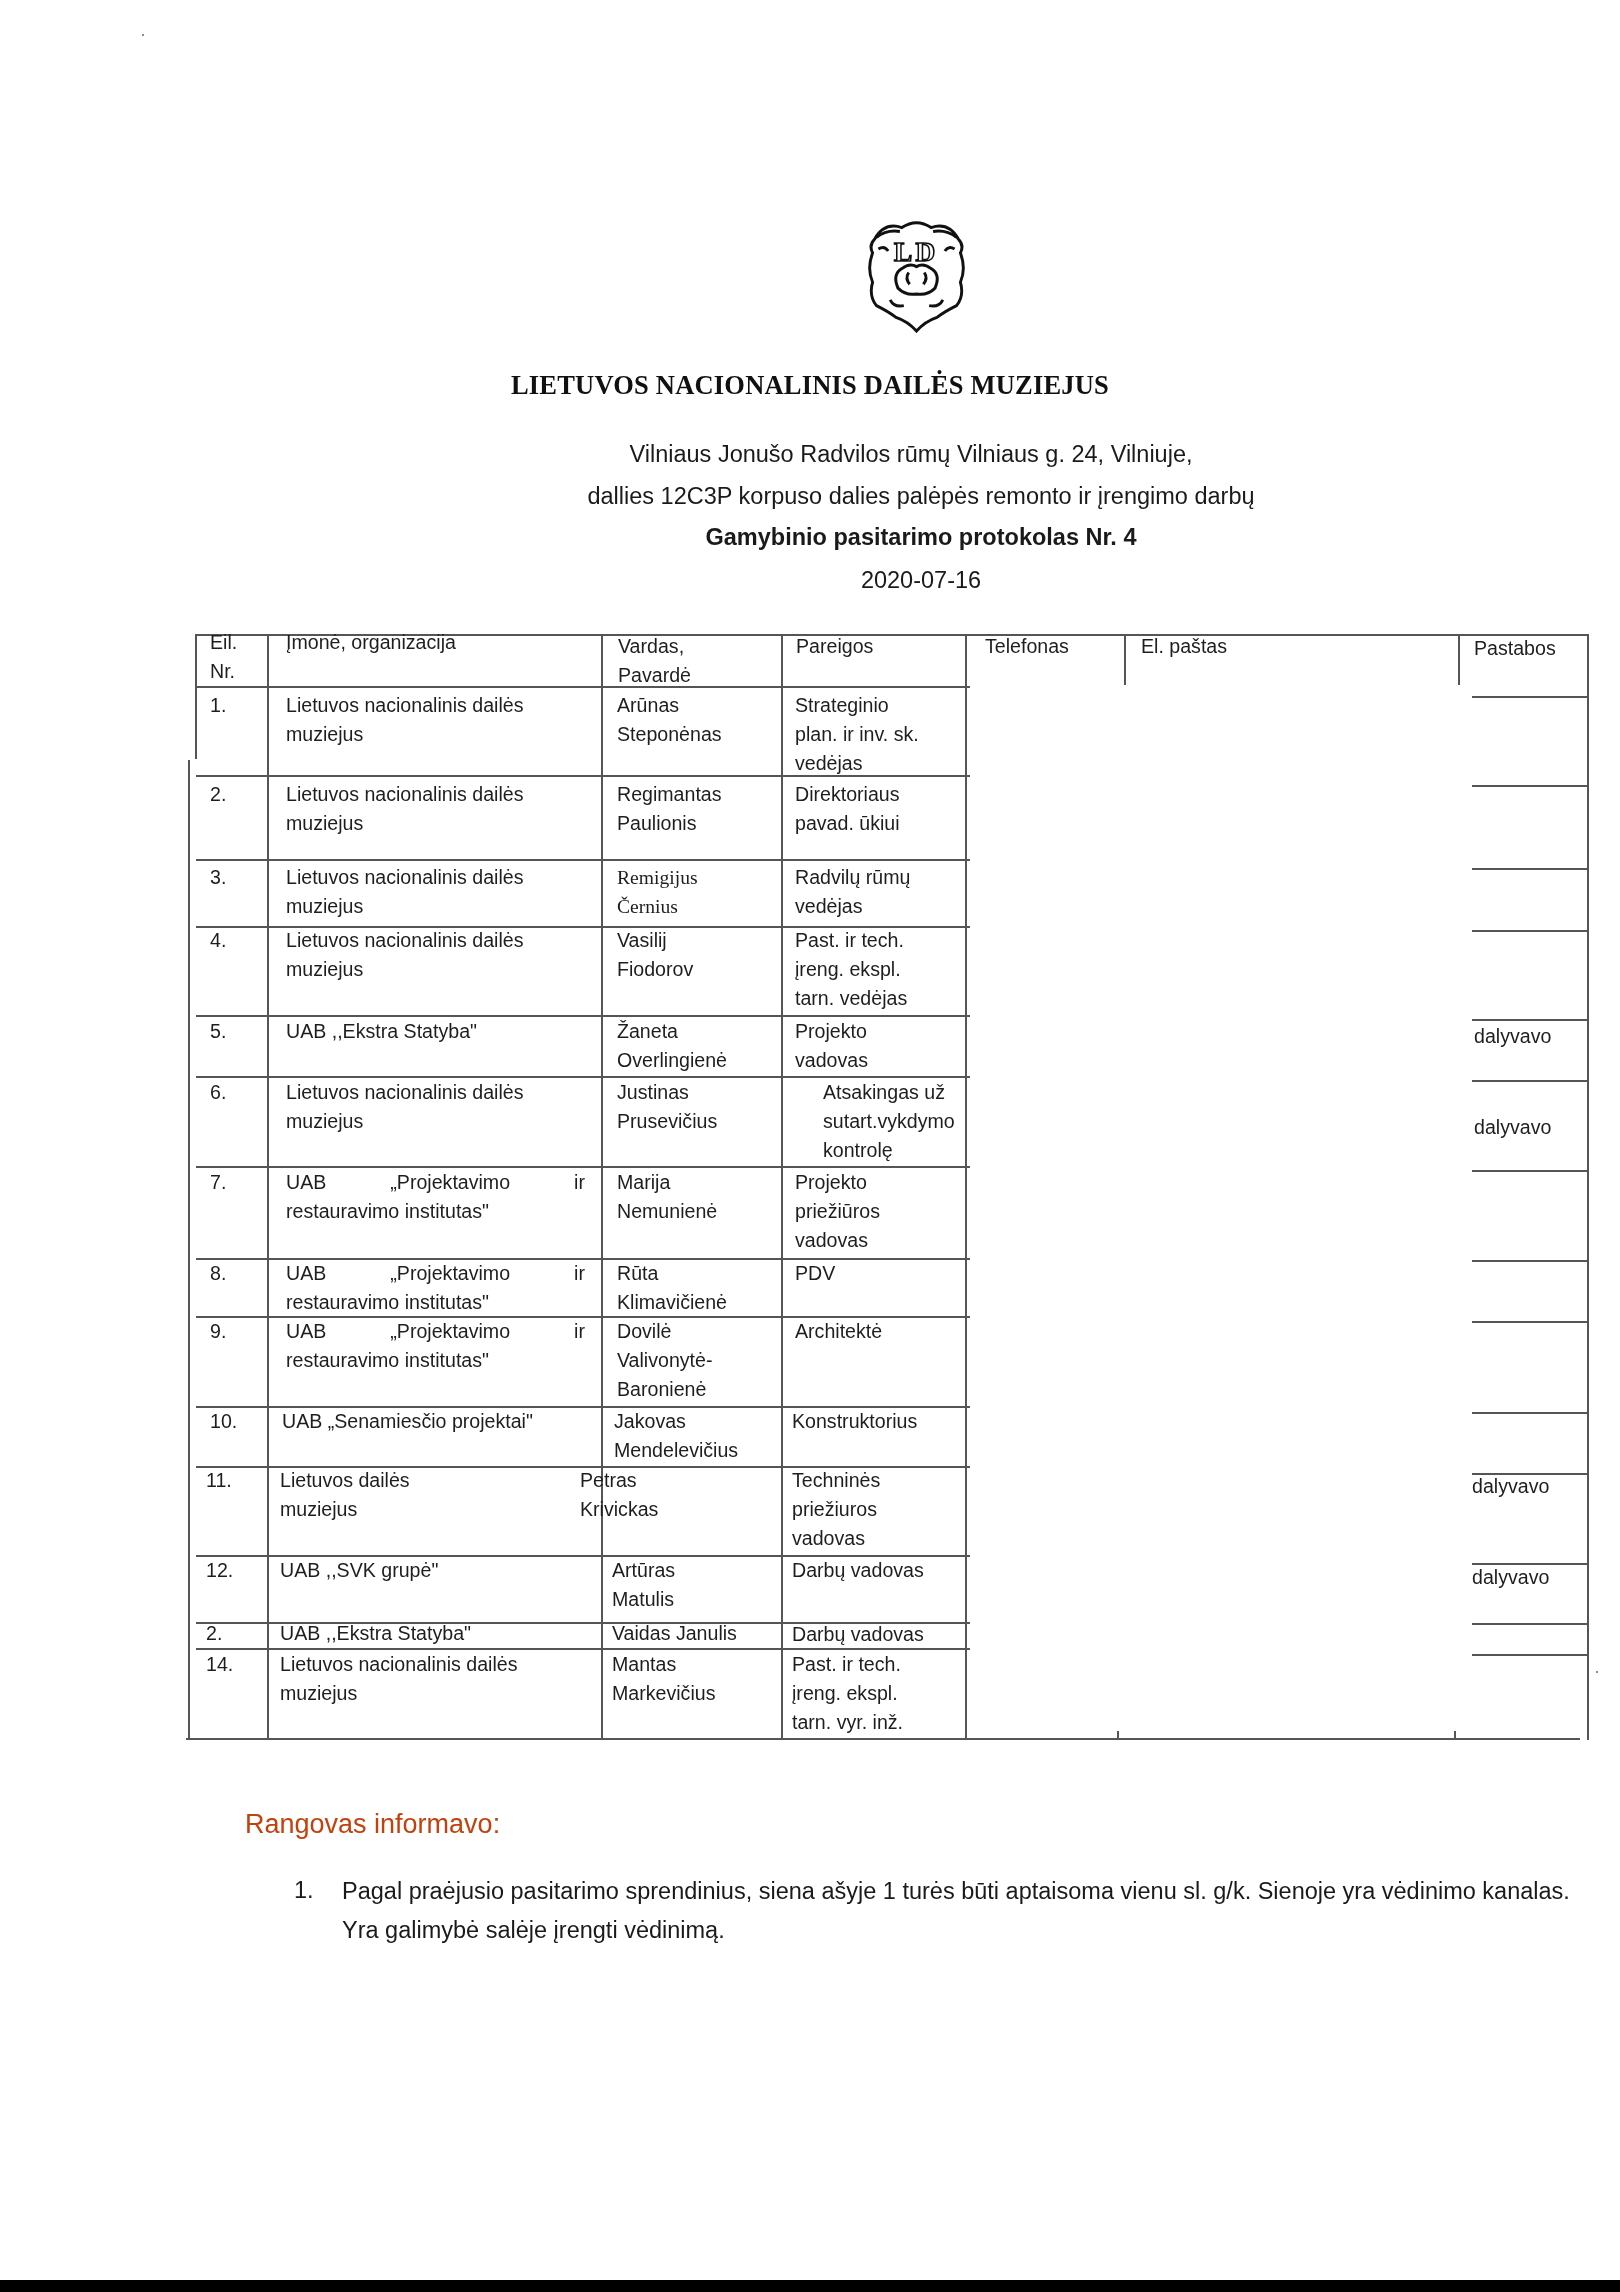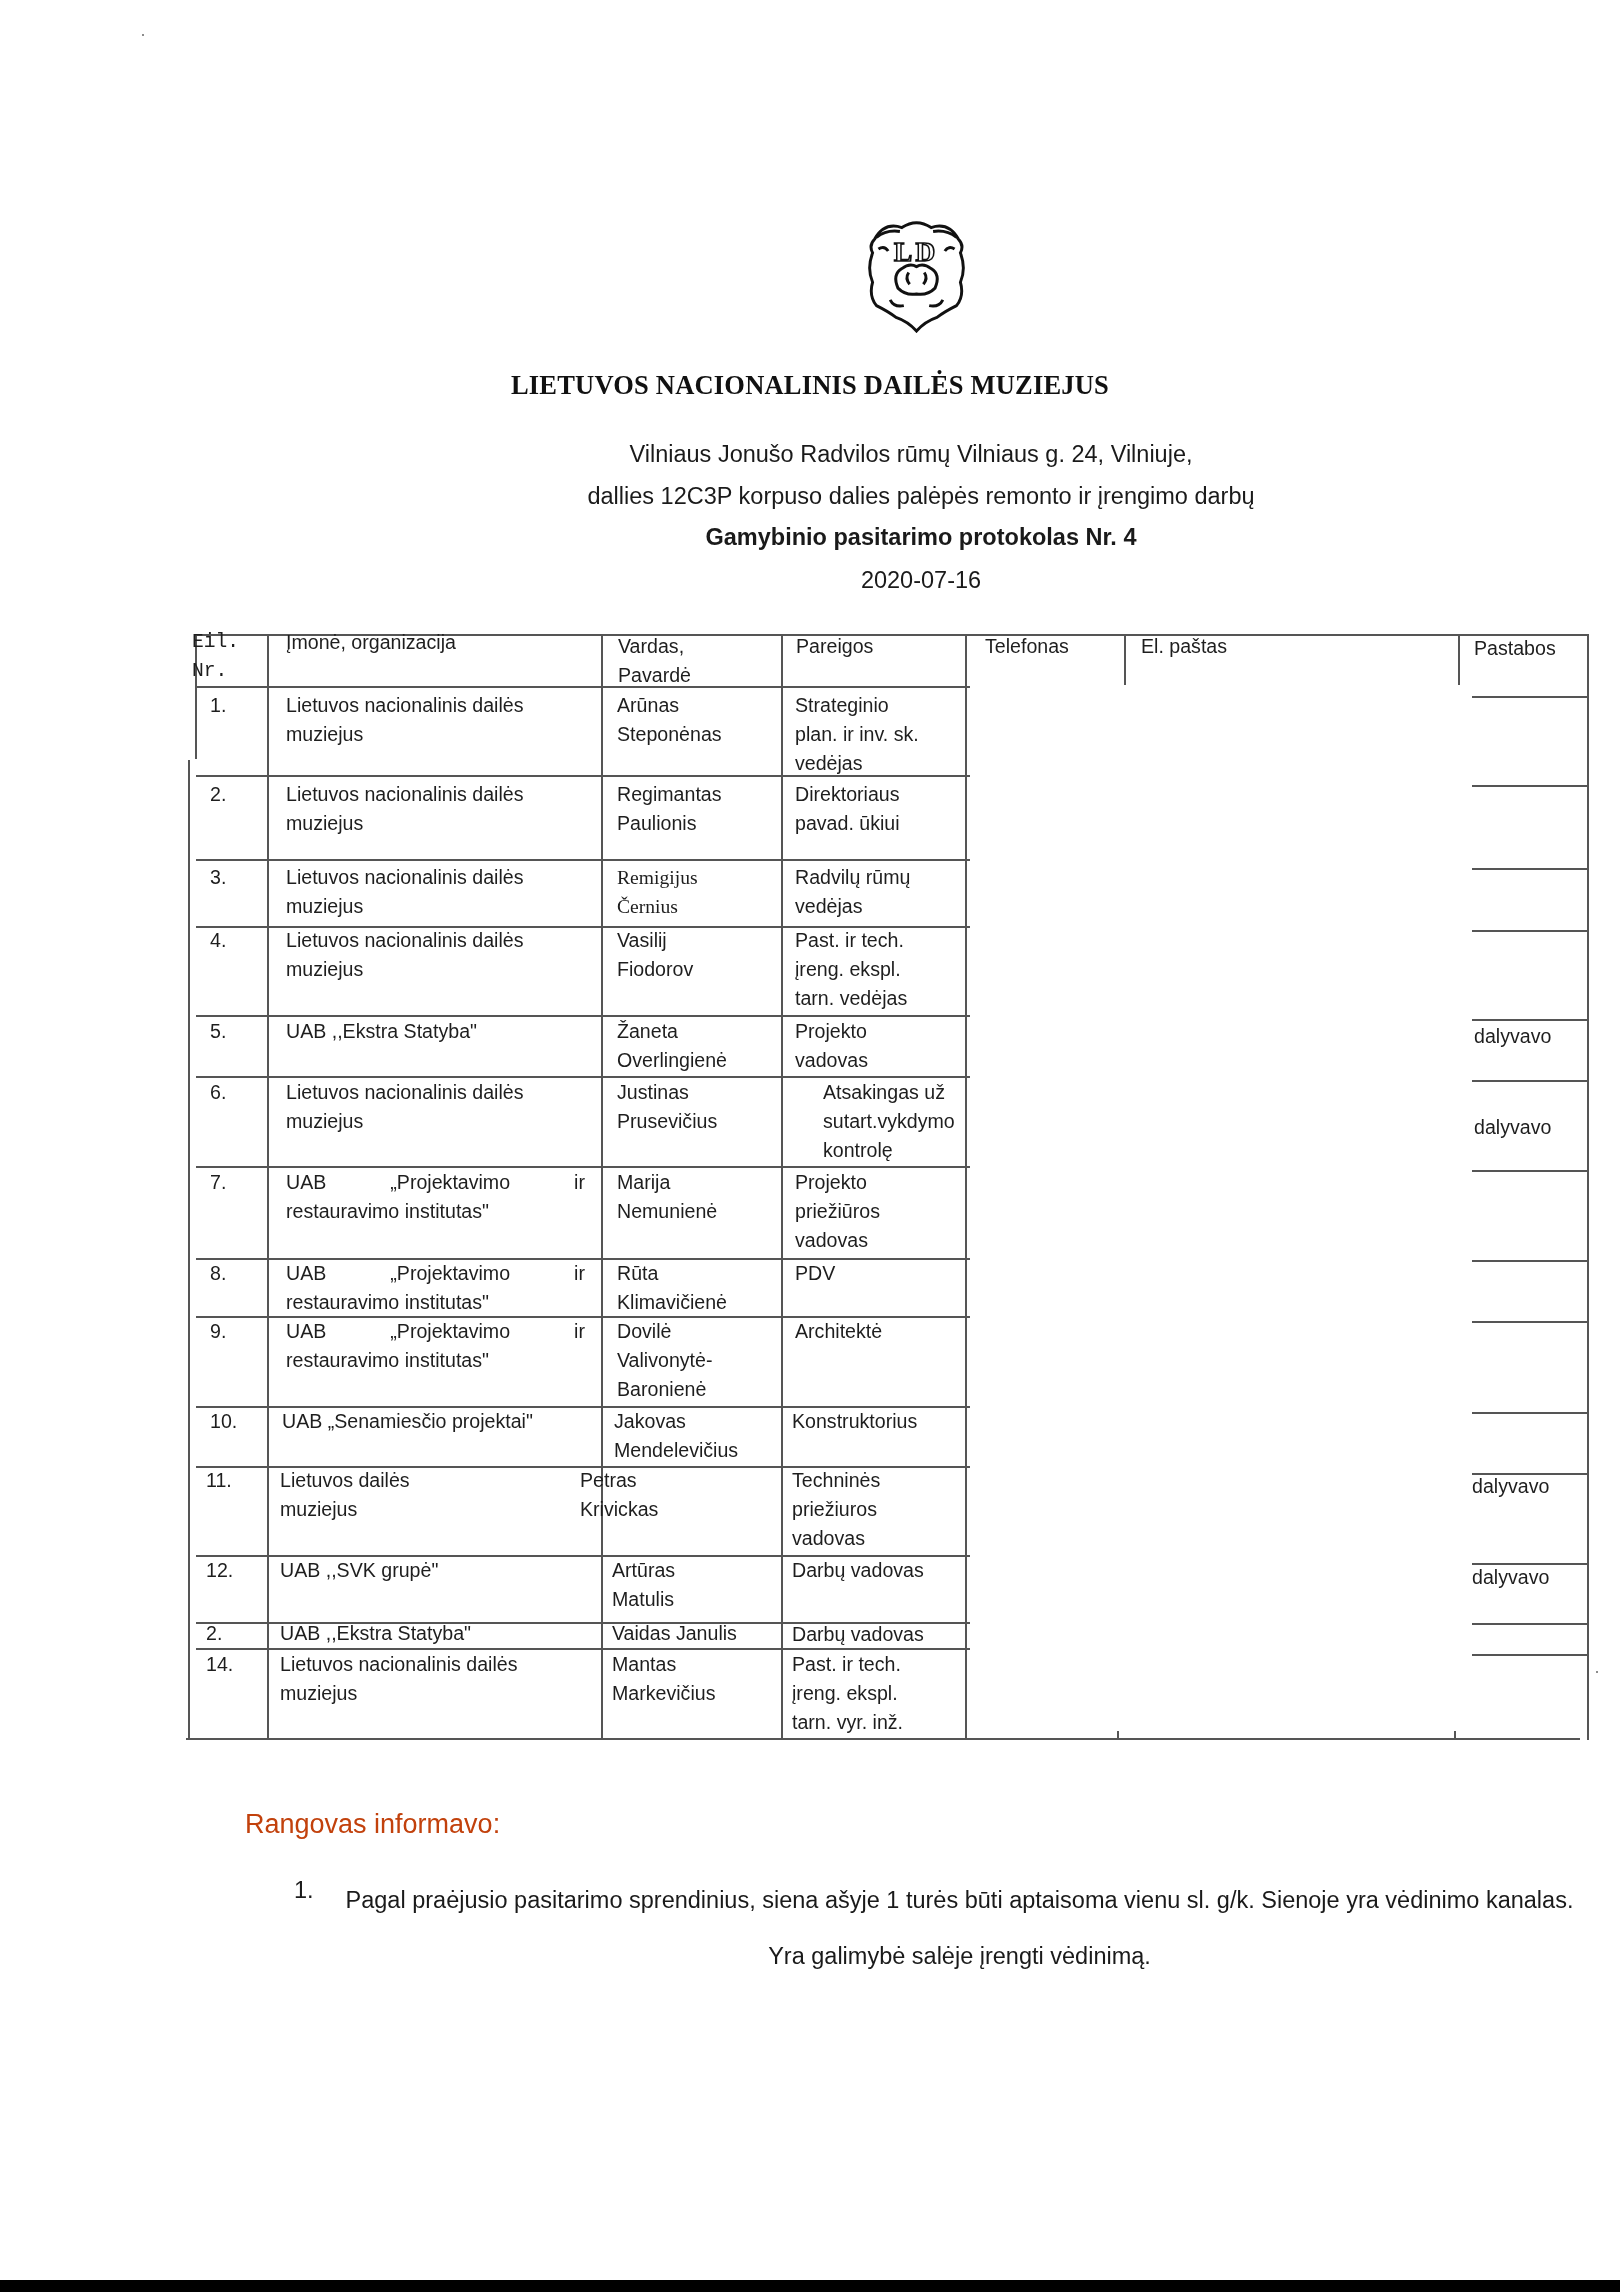--- a/index.html
+++ b/index.html
@@ -19,21 +19,21 @@
 
   
   .tbl { position:absolute; left:0; top:0; }
   .hl { position:absolute; height:2px; background:#555; }
   .vl { position:absolute; width:2px; background:#555; }
   .cell { position:absolute; font-size:19.6px; line-height:29px; color:#1e1e1e; white-space:pre-line; }
   .cell.org-just { text-align:justify; text-align-last:left; }
 
   .section-label { position:absolute; left:245px; top:1809px; font-size:27px; color:#c2410c; }
   .item-num { position:absolute; left:294px; top:1877px; font-size:23.5px; }
-  .item-text { position:absolute; left:342px; top:1872px; width:1235px; font-size:23.5px; line-height:56px; color:#1a1a1a;text-align:center; }
+  .item-text { position:absolute; left:342px; top:1872px; width:1235px; font-size:23.5px; line-height:39px; color:#1a1a1a; }
 </style>
 </head>
 <body>
 
 <div class="page">
 
   <div class="speck" style="left:142px;top:34px;"></div>
   <div class="speck" style="left:1596px;top:1671px;"></div>
 
   <svg class="logo" viewBox="0 0 126 126">
@@ -94,21 +94,21 @@
     <div class="vl" style="left:267px;top:634px;height:1106px;"></div>
     <div class="vl" style="left:601px;top:634px;height:1106px;"></div>
     <div class="vl" style="left:781px;top:634px;height:1106px;"></div>
     <div class="vl" style="left:965px;top:634px;height:1106px;"></div>
     <div class="vl" style="left:1124px;top:634px;height:51px;"></div>
     <div class="vl" style="left:1458px;top:634px;height:51px;"></div>
     <div class="vl" style="left:1117px;top:1731px;height:7.8px;"></div>
     <div class="vl" style="left:1454px;top:1731px;height:7.8px;"></div>
     <div class="vl" style="left:1587px;top:634px;height:1106px;"></div>
 
-    <div class="cell" style="left:192px;top:628px;width:55px;font-family:Liberation Mono, monospace;">Eil.
+    <div class="cell" style="left:210px;top:628px;width:55px;">Eil.
 Nr.</div>
     <div class="cell" style="left:286px;top:628px;width:309px;">Įmonė, organizacija</div>
     <div class="cell" style="left:618px;top:632px;width:157px;">Vardas,
 Pavardė</div>
     <div class="cell" style="left:796px;top:632px;width:167px;">Pareigos</div>
     <div class="cell" style="left:985px;top:632px;width:137px;">Telefonas</div>
     <div class="cell" style="left:1141px;top:632px;width:294px;">El. paštas</div>
     <div class="cell" style="left:1474px;top:634px;width:113px;">Pastabos</div>
 
     <div class="cell" style="left:210px;top:691px;">1.</div>

